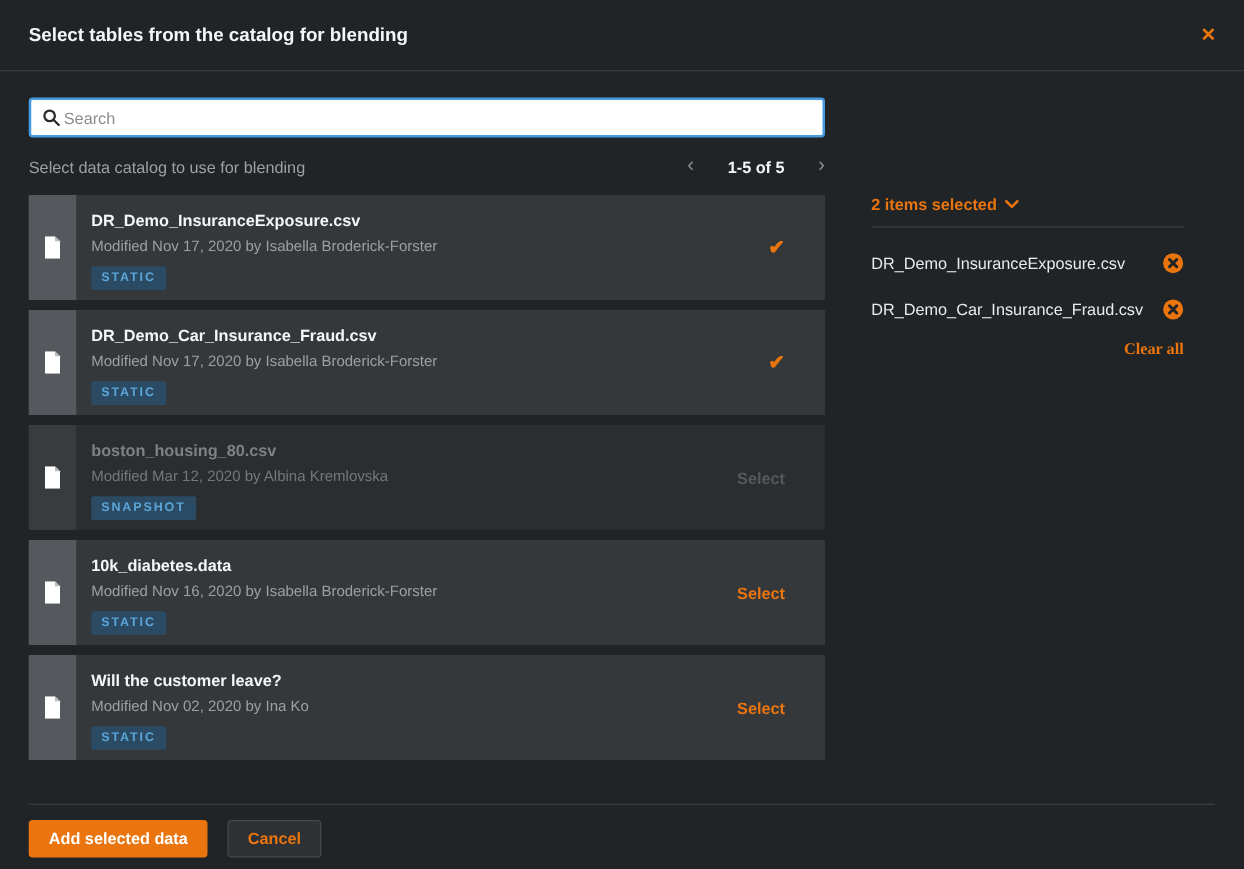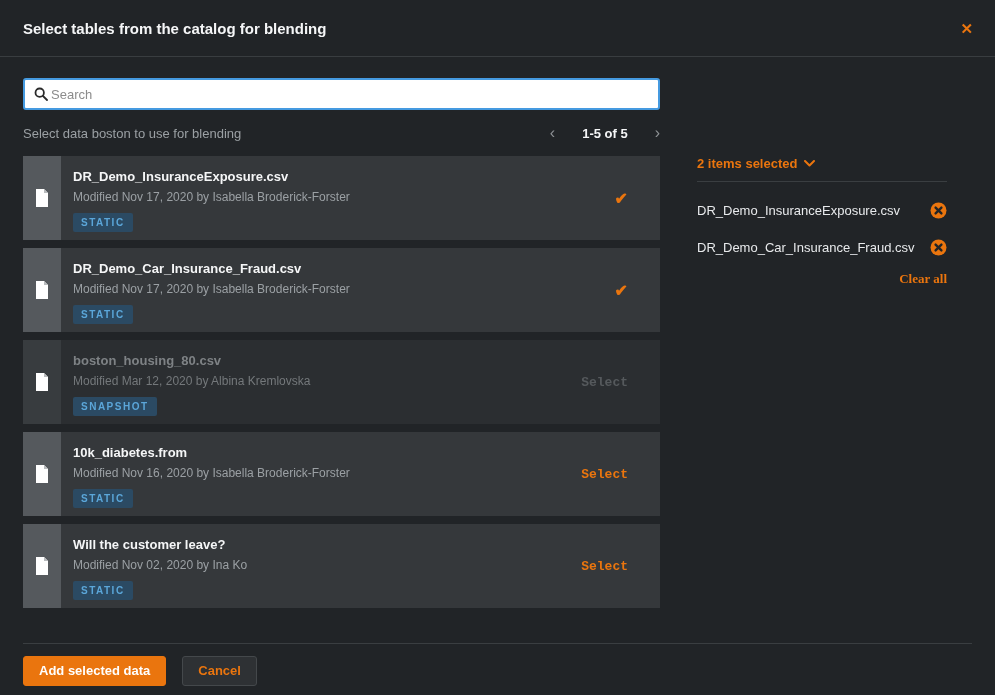--- a/index.html
+++ b/index.html
@@ -93,21 +93,21 @@
   }
   .asset-action {
     width: 100px;
     display: flex; align-items: center; justify-content: flex-end;
     padding-right: 32px;
   }
   .check-icon { color: #ea750e; font-size: 16px; font-weight: bold; }
   .select-link {
     background: none; border: none; cursor: pointer;
     color: #ea750e; font-size: 13px; font-weight: bold;
-    font-family: Liberation Mono, monospace;
+    font-family: Liberation Sans, sans-serif;
   }
   .asset-row.disabled { background: #2b2e31; }
   .asset-row.disabled .asset-strip { background: #383c3f; }
   .asset-row.disabled .asset-title { color: #7e8285; }
   .asset-row.disabled .asset-meta { color: #74787b; }
   .asset-row.disabled .select-link { color: #55595c; cursor: default; }
 
   
   .selected-panel {
     position: absolute;
@@ -171,21 +171,21 @@
 
       <div class="search-box">
         <svg width="14" height="14" viewBox="0 0 14 14">
           <circle cx="5.7" cy="5.7" r="4.2" fill="none" stroke="#2a2a2a" stroke-width="1.8"></circle>
           <line x1="9" y1="9" x2="13" y2="13" stroke="#2a2a2a" stroke-width="1.8" stroke-linecap="round"></line>
         </svg>
         <input class="search-input" type="text" placeholder="Search" style="">
       </div>
 
       <div class="list-header">
-        <span class="list-header-label">Select data boston to use for blending</span>
+        <span class="list-header-label">Select data catalog to use for blending</span>
         <div class="pagination">
           <button class="page-chevron">‹</button>
           <span class="page-range">1-5 of 5</span>
           <button class="page-chevron">›</button>
         </div>
       </div>
 
       <div class="asset-list">
   <div class="asset-row selected">
     <div class="asset-strip">
@@ -242,21 +242,21 @@
   </div>
 
   <div class="asset-row">
     <div class="asset-strip">
       <svg width="14" height="18" viewBox="0 0 14 18">
         <path d="M1 0 H9 L13 4 V18 H1 Z" fill="#ffffff"></path>
         <path d="M9 0 L9 4 L13 4 Z" fill="#b9bcbe"></path>
       </svg>
     </div>
     <div class="asset-body">
-      <div class="asset-title">10k_diabetes.from</div>
+      <div class="asset-title">10k_diabetes.data</div>
       <div class="asset-meta">Modified Nov 16, 2020 by Isabella Broderick-Forster</div>
       <span class="asset-badge">STATIC</span>
     </div>
     <div class="asset-action">
 
       <button class="select-link">Select</button>
     </div>
   </div>
 
   <div class="asset-row">

